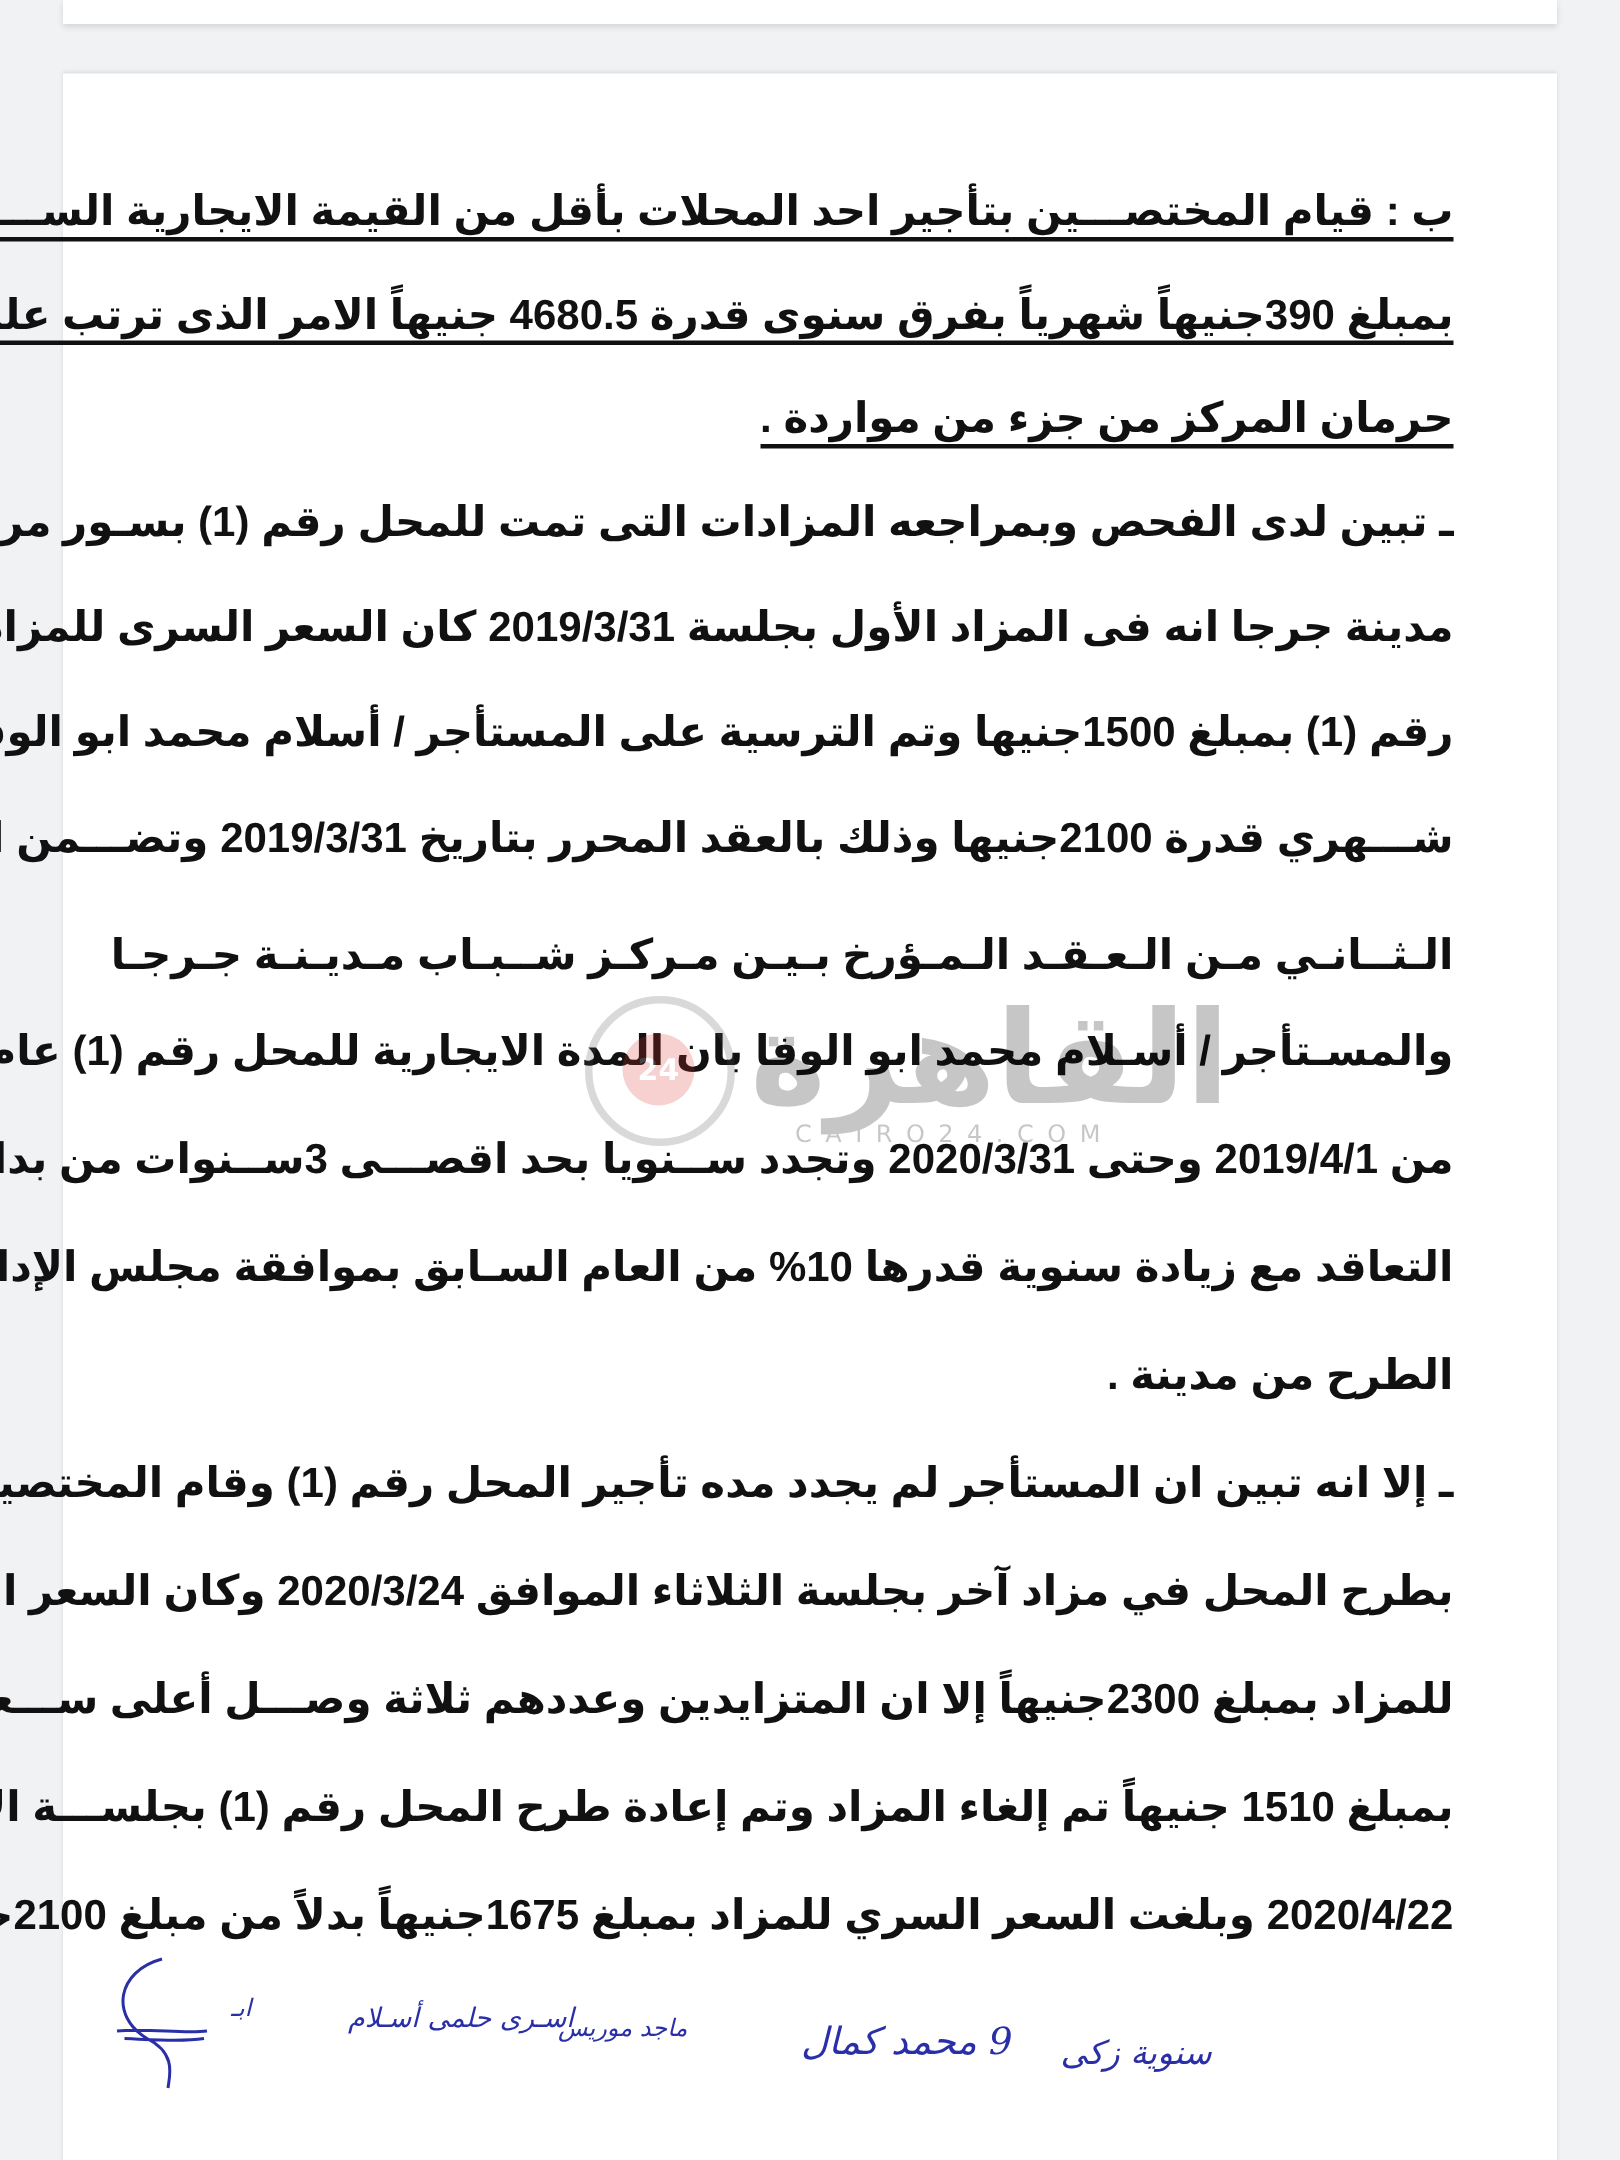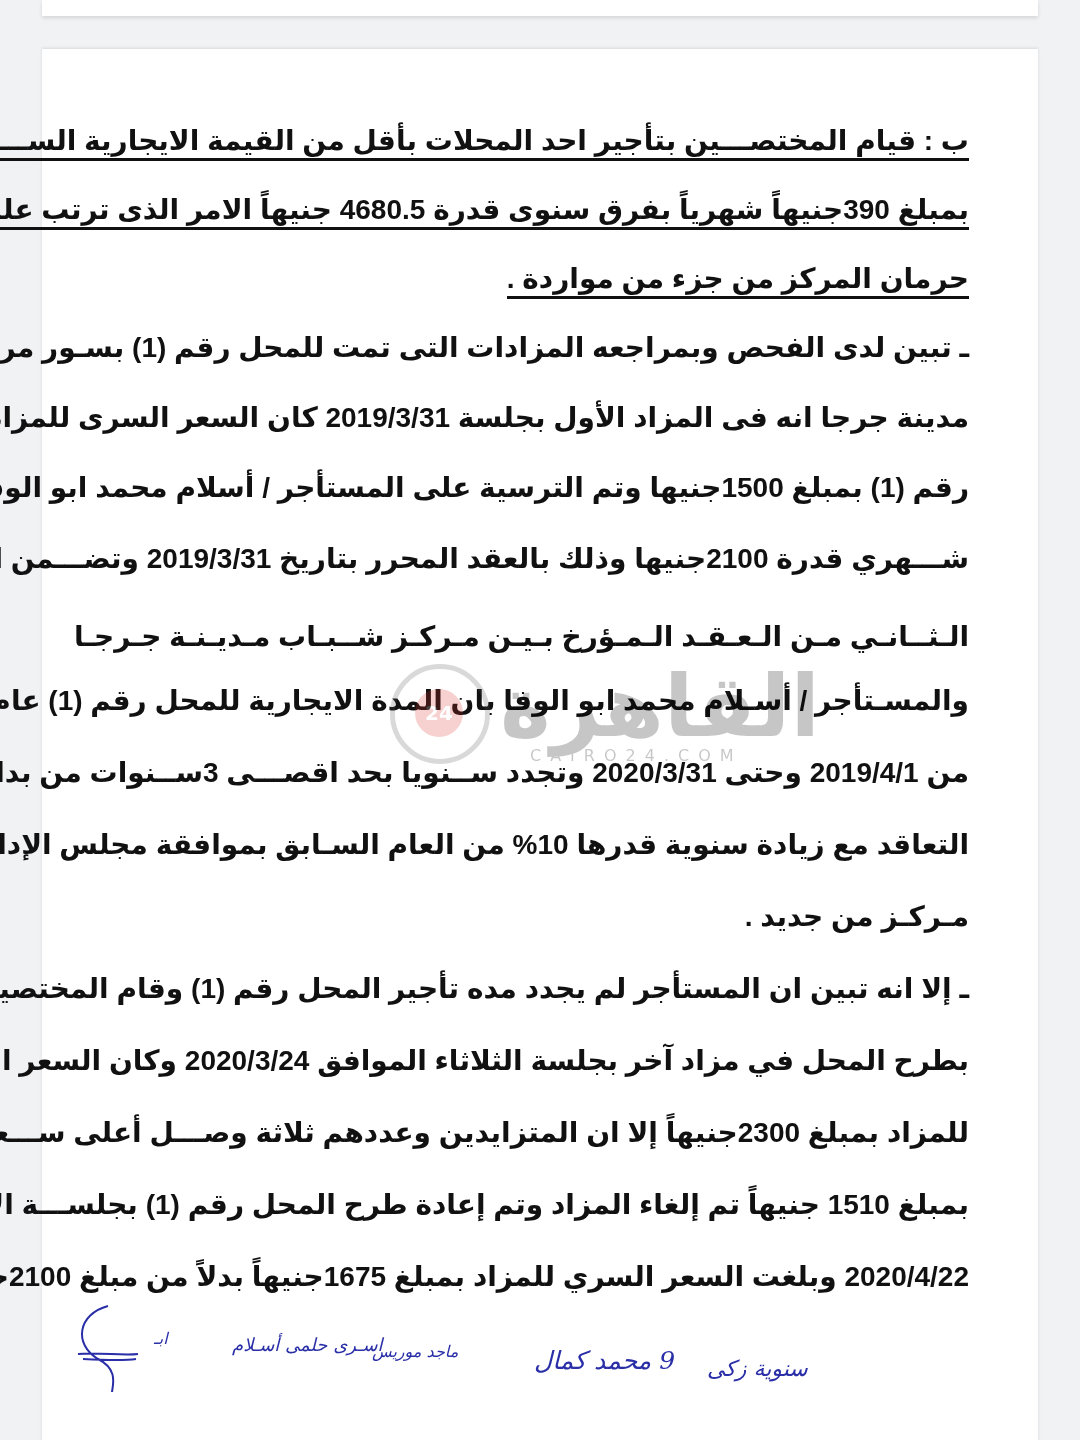--- a/index.html
+++ b/index.html
@@ -146,21 +146,21 @@
       <div class="line underlined" style="top:69px"><span class="t">بمبلغ 390جنيهاً شهرياً بفرق سنوى قدرة 4680.5 جنيهاً الامر الذى ترتب علية</span></div>
       <div class="line underlined last" style="top:138px"><span class="t">حرمان المركز من جزء من مواردة .</span></div>
       <div class="line" style="top:207px">ـ تبين لدى الفحص وبمراجعه المزادات التى تمت للمحل رقم (1) بسـور مركز شـباب</div>
       <div class="line" style="top:277px">مدينة جرجا انه فى المزاد الأول بجلسة 2019/3/31 كان السعر السرى للمزاد للمحل</div>
       <div class="line" style="top:347px">رقم (1) بمبلغ 1500جنيها وتم الترسية على المستأجر / أسلام محمد ابو الوفا بإيجار</div>
       <div class="line" style="top:418px">شـــهري قدرة 2100جنيها وذلك بالعقد المحرر بتاريخ 2019/3/31 وتضـــمن البند</div>
       <div class="line" style="top:496px">الـثــانـي مـن الـعـقـد الـمـؤرخ بـيـن مـركـز شــبـاب مـديـنـة جـرجـا</div>
       <div class="line" style="top:560px">والمسـتأجر / أسـلام محمد ابو الوفا بان المدة الايجارية للمحل رقم (1) عام واحد تبدأ</div>
       <div class="line" style="top:632px">من 2019/4/1 وحتى 2020/3/31 وتجدد ســنويا بحد اقصـــى 3ســنوات من بداية</div>
       <div class="line" style="top:704px">التعاقد مع زيادة سنوية قدرها 10% من العام السـابق بموافقة مجلس الإدارة ثم يعاد</div>
-      <div class="line last" style="top:776px">مـركـز من جديد .</div>
+      <div class="line last" style="top:776px">الطرح من مدينة .</div>
       <div class="line" style="top:848px">ـ إلا انه تبين ان المستأجر لم يجدد مده تأجير المحل رقم (1) وقام المختصين بالمركز</div>
       <div class="line" style="top:920px">بطرح المحل في مزاد آخر بجلسة الثلاثاء الموافق 2020/3/24  وكان السعر السري</div>
       <div class="line" style="top:992px">للمزاد بمبلغ 2300جنيهاً إلا ان المتزايدين وعددهم ثلاثة وصـــل أعلى ســـعر للمزاد</div>
       <div class="line" style="top:1064px">بمبلغ 1510 جنيهاً تم إلغاء المزاد وتم إعادة طرح المحل رقم (1) بجلســـة الأربعاء</div>
       <div class="line" style="top:1136px">2020/4/22 وبلغت السعر السري للمزاد بمبلغ 1675جنيهاً بدلاً من مبلغ 2100جنيهاً</div>
     </div>
 
     <div class="watermark" style="left:338px; top:615px;">
       <div class="wm-circle"></div>
       <div class="wm-badge">24</div>

